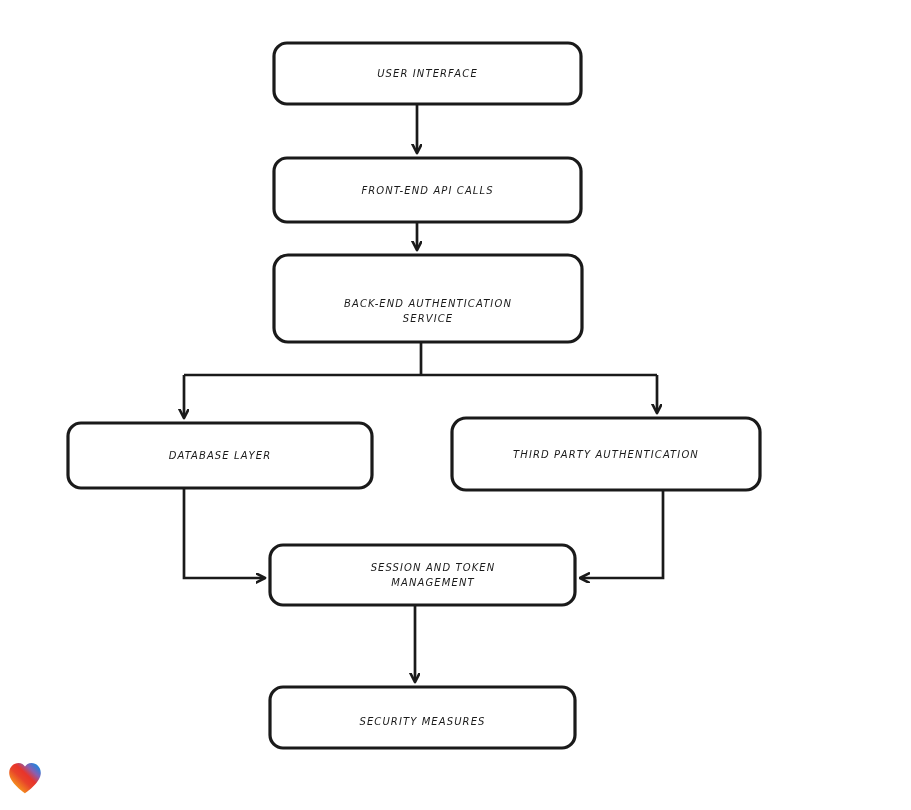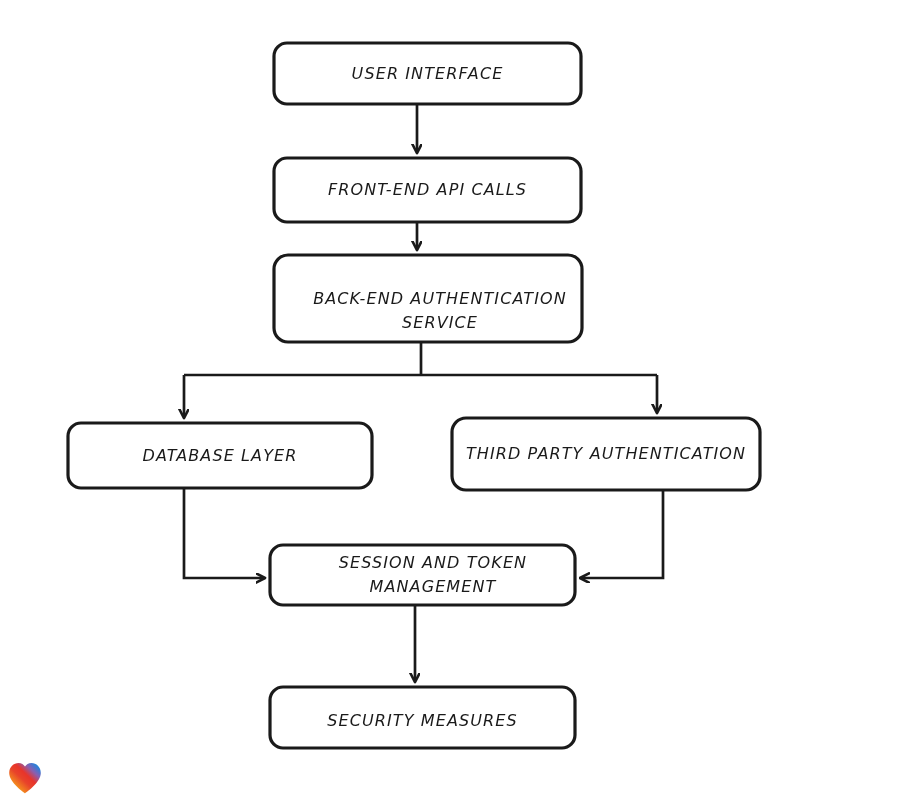--- a/index.html
+++ b/index.html
@@ -21,21 +21,21 @@
     height: 810px;
   }
   .node-label {
     position: absolute;
     display: flex;
     align-items: center;
     justify-content: center;
     text-align: center;
     color: #1a1a1a;
     font-family: "DejaVu Sans", sans-serif;
-    font-size: 16px;
+    font-size: 10px;
     font-style: italic;
     letter-spacing: 1.1px;
     line-height: 1.5;
     text-transform: uppercase;
     pointer-events: none;
     white-space: pre-line;
   }
 </style>
 </head>
 <body>
@@ -94,21 +94,21 @@
 
   <g transform="translate(8,762)">
     <path d="M17,31.2 C17,31.2 1.2,20.6 1.2,10.9 C1.2,5.0 5.6,1.0 10.6,1.0 C13.5,1.0 15.8,2.5 17,4.6 C18.2,2.5 20.5,1.0 23.4,1.0 C28.4,1.0 32.8,5.0 32.8,10.9 C32.8,20.6 17,31.2 17,31.2 Z" fill="url(#heartGrad)"></path>
   </g>
 </svg>
 
 <div class="node-label" style="left:274px; top:43px; width:307px; height:61px;">User Interface</div>
 
 <div class="node-label" style="left:274px; top:158px; width:307px; height:64px;text-align:right;">Front-End API Calls</div>
 
-<div class="node-label" style="left:274px; top:255px; width:308px; height:112px;padding-left:12px;">Back-End Authentication
+<div class="node-label" style="left:274px; top:255px; width:308px; height:112px;">Back-End Authentication
 Service</div>
 
 <div class="node-label" style="left:68px; top:423px; width:304px; height:65px;">Database Layer</div>
 
 <div class="node-label" style="left:452px; top:418px; width:308px; height:72px;text-align:center;">Third Party Authentication</div>
 
 <div class="node-label" style="left:270px; top:545px; width:326px; height:60px;">Session and Token
 Management</div>
 
 <div class="node-label" style="left:270px; top:687px; width:305px; height:68px;">Security Measures</div>

